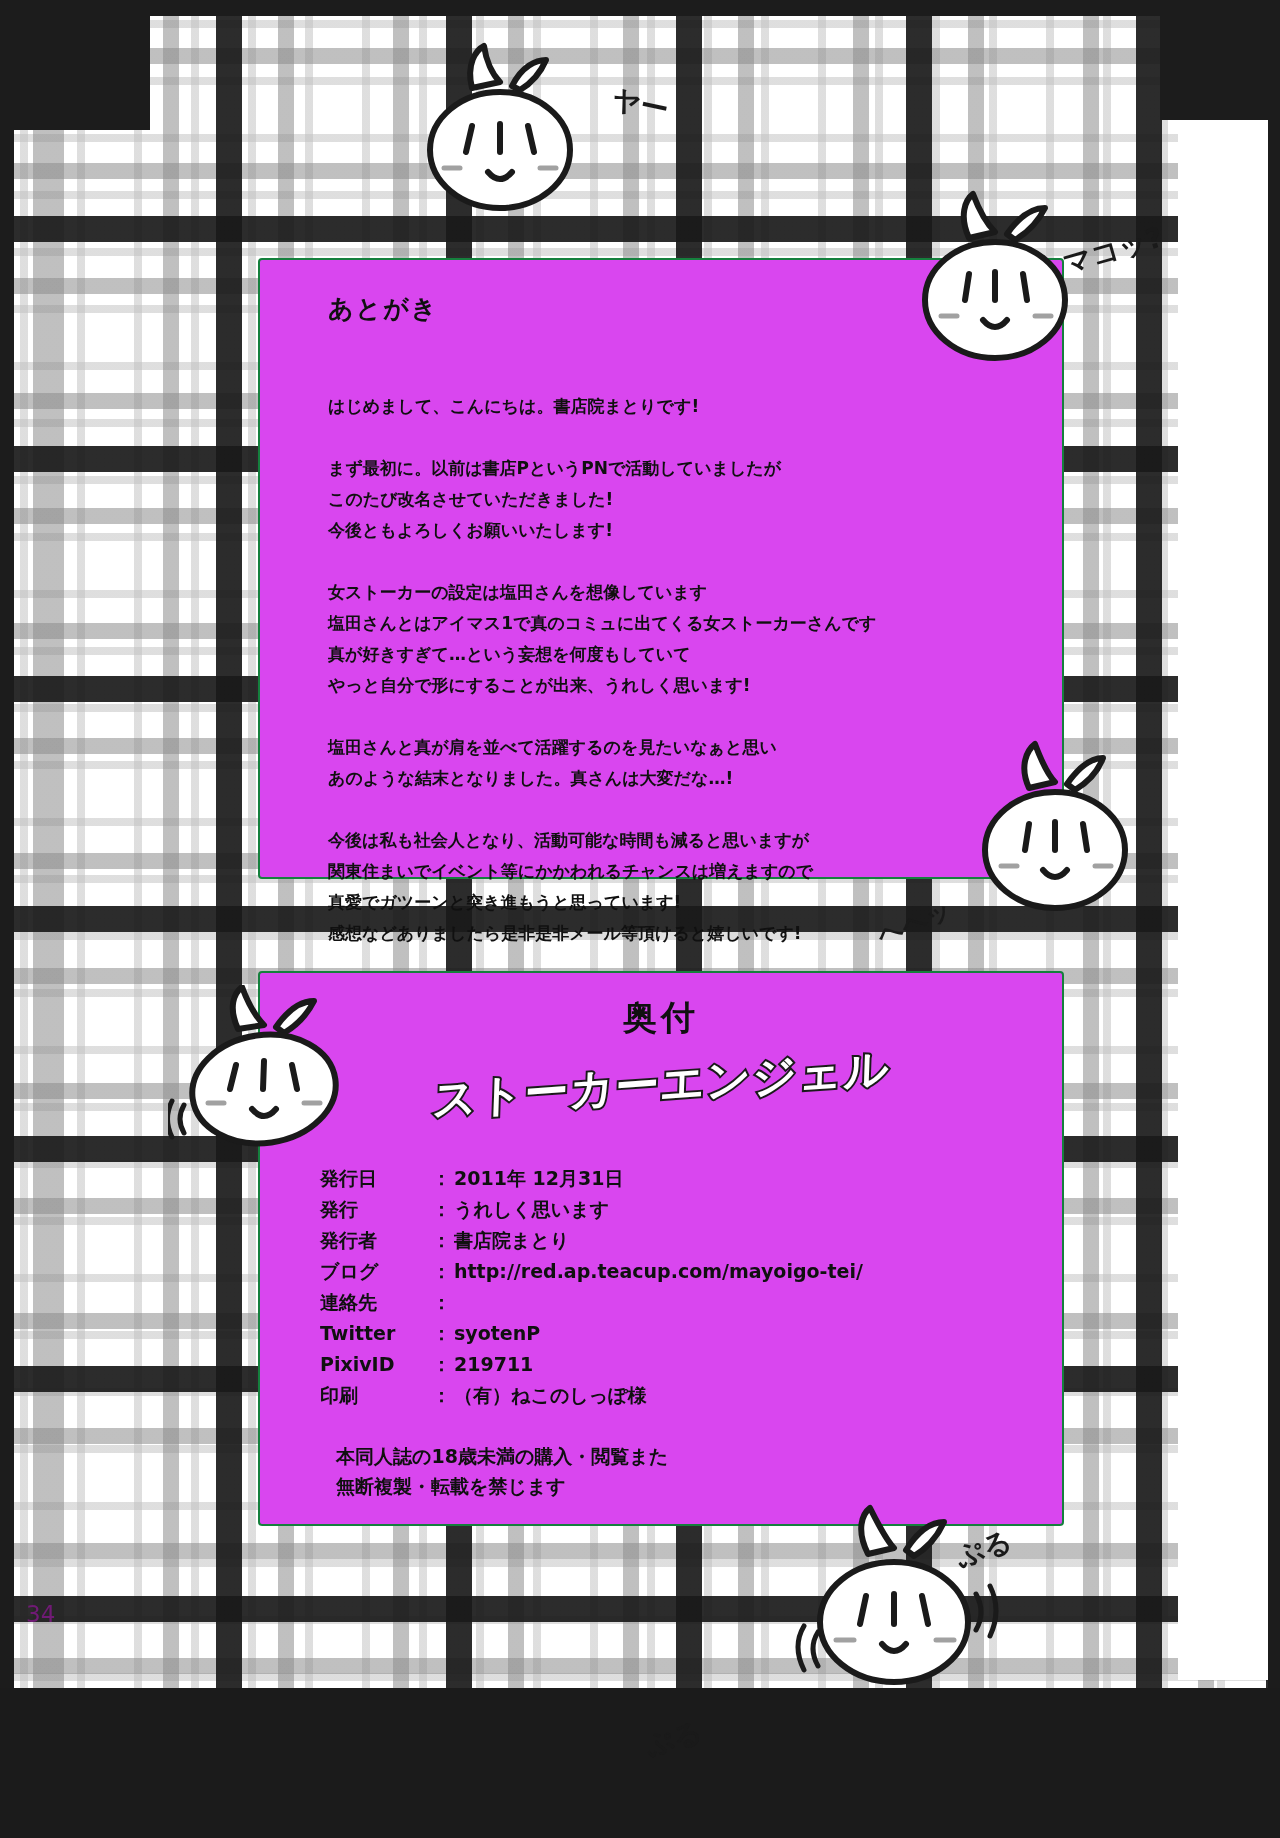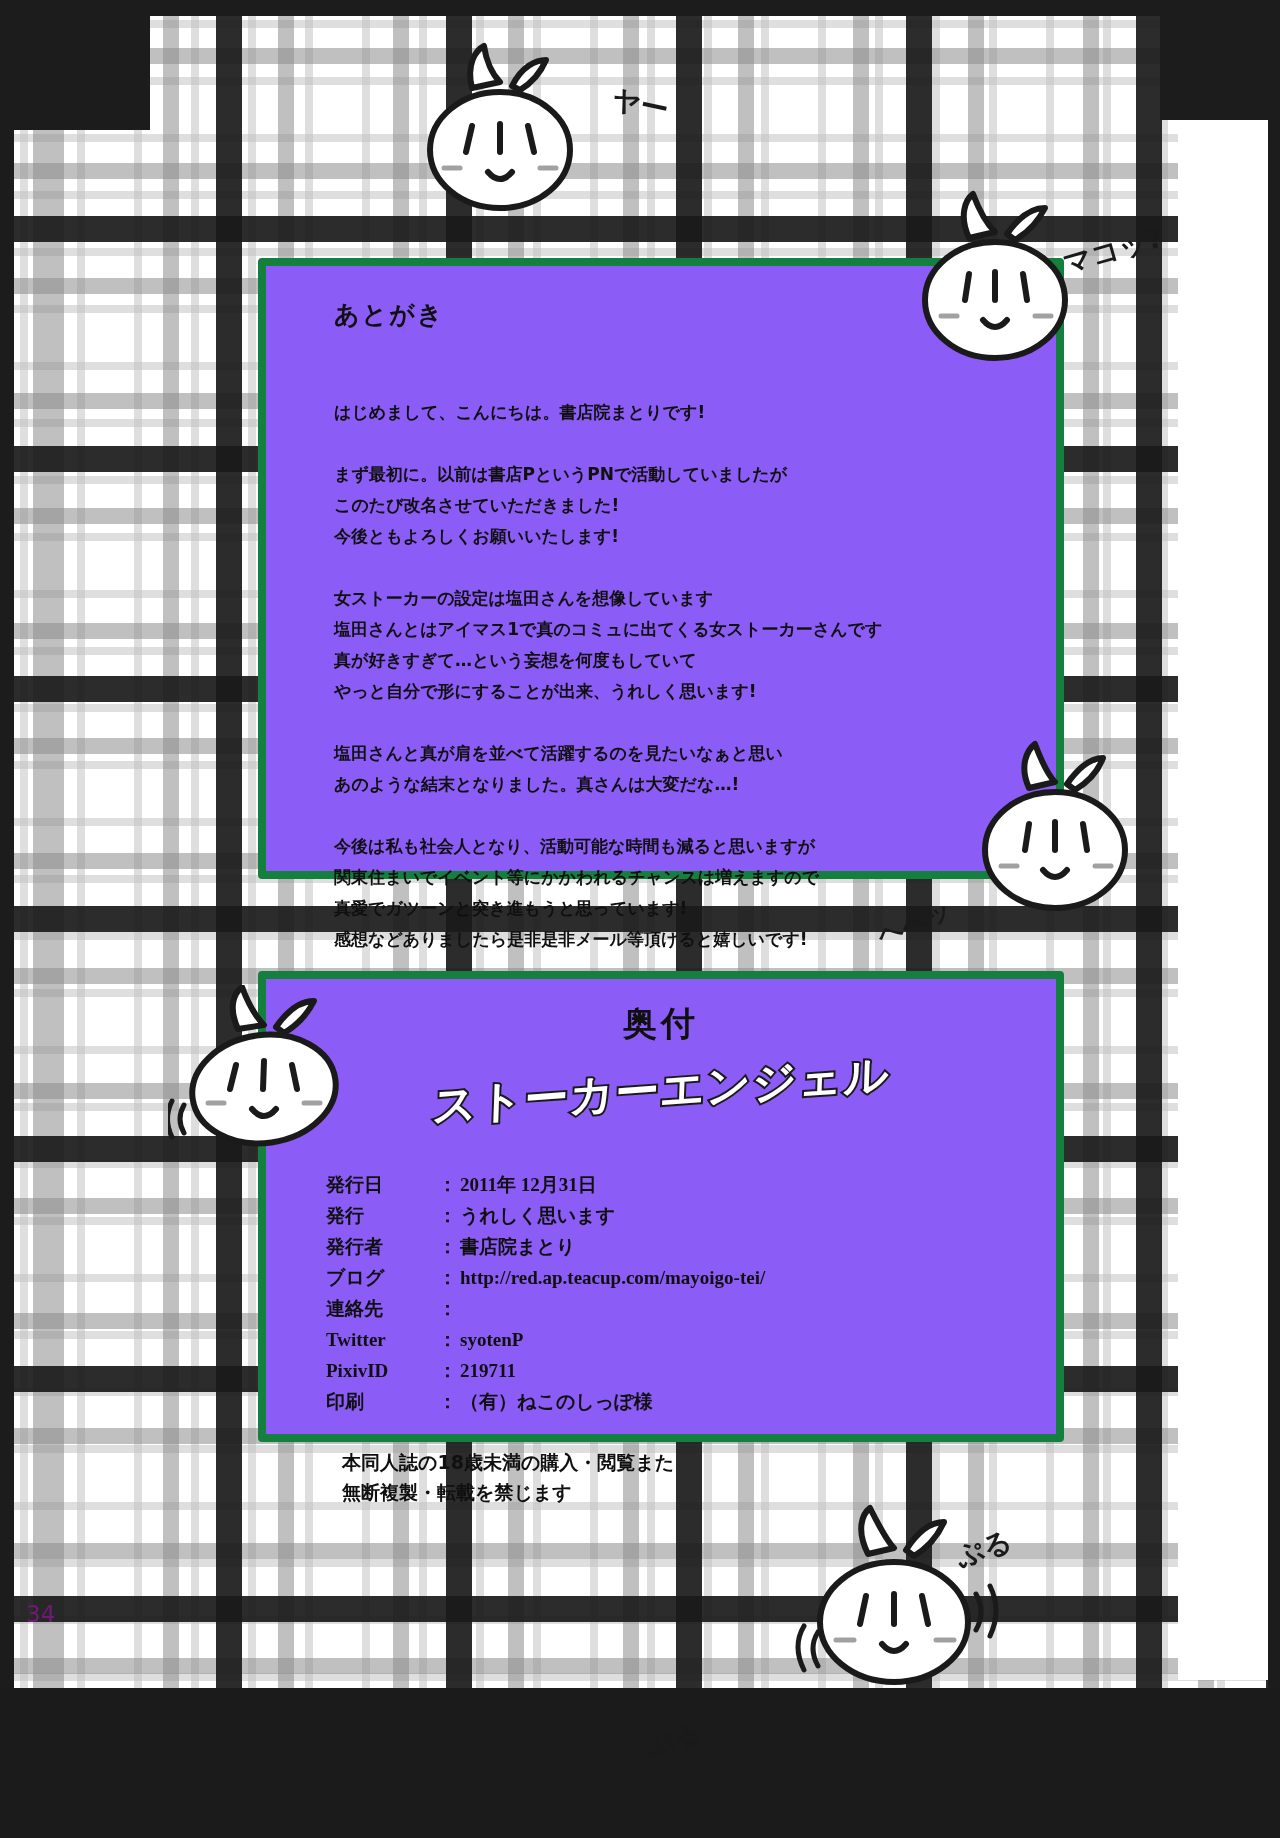--- a/index.html
+++ b/index.html
@@ -76,36 +76,36 @@
     background: #1c1c1c;
   }
   .white-right-strip {
     position: absolute; right: 12px; top: 120px; width: 90px; height: 1560px;
     background: #ffffff;
   }
 
   
   .panel {
     position: absolute;
-    background: #8b5cf6;
-    border: 8px solid #15803d;
+    background: #d946ef;
+    border: 2px solid #15803d;
     border-radius: 4px;
     box-sizing: border-box;
   }
   #afterword-panel {
     left: 258px;
     top: 258px;
     width: 806px;
     height: 621px;
   }
   #colophon-panel {
     left: 258px;
     top: 971px;
     width: 806px;
-    height: 471px;
+    height: 555px;
   }
 
   .afterword-title {
     position: absolute;
     left: 68px;
     top: 32px;
     font-family: "DejaVu Sans", sans-serif;
     font-weight: bold;
     font-size: 25px;
     color: #101010;
@@ -161,21 +161,20 @@
     top: 190px;
     font-family: "DejaVu Sans", sans-serif;
     font-size: 19px;
     line-height: 31px;
     color: #101010;
     font-weight: 600;
   }
   .colophon-row {
     display: flex;
     white-space: pre;
-    font-family: Liberation Serif, serif;
   }
   .colophon-label {
     display: inline-block;
     min-width: 112px;
   }
   .colophon-sep {
     display: inline-block;
     width: 22px;
   }
   .colophon-notice {

